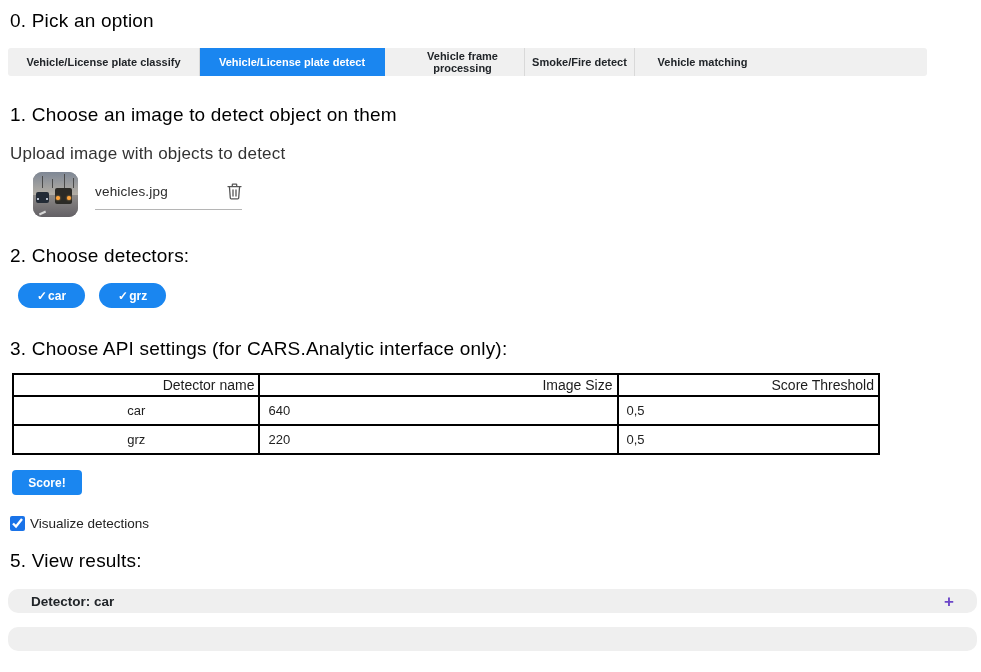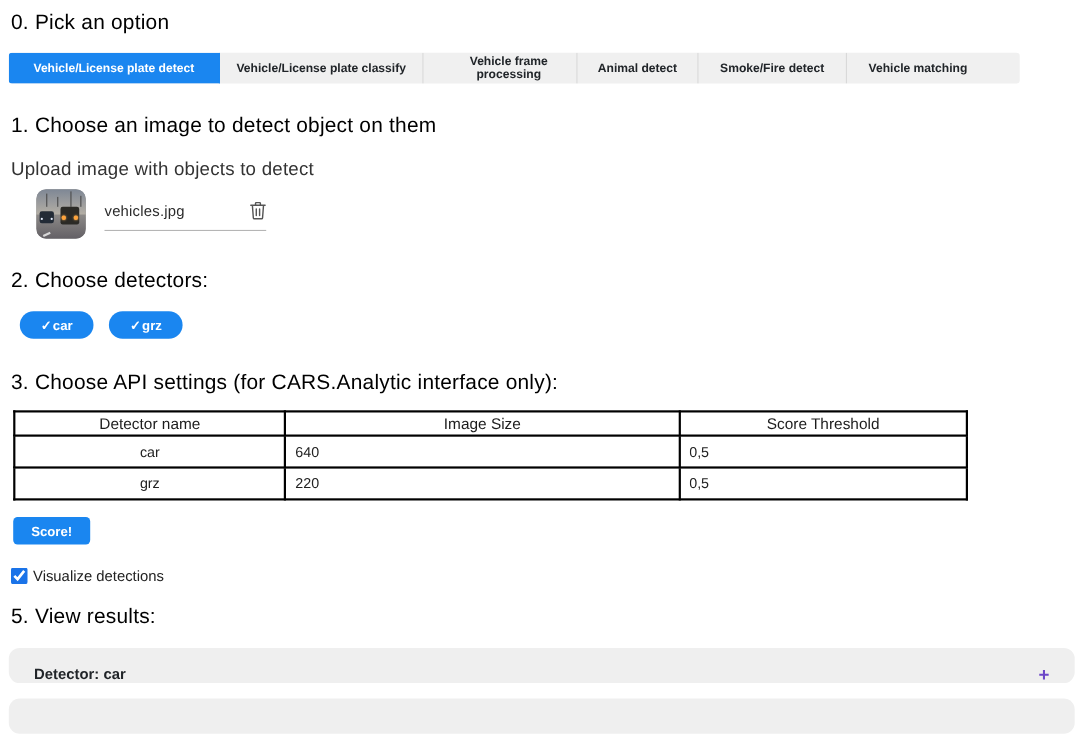--- a/index.html
+++ b/index.html
@@ -78,21 +78,21 @@
   }
 
   .h3-sec { margin-top: 30px; }
 
   table.api {
     margin-top: 13px; margin-left: 2px;
     border-collapse: collapse; width: 868px;
     font-size: 13.5px;
   }
   table.api th, table.api td { border: 2px solid #000; }
-  table.api th { font-weight: 500; text-align:center; padding: 2px 4px; font-size:14px; }
+  table.api th { font-weight: 500; text-align:right; padding: 2px 4px; font-size:14px; }
   table.api td.cname { text-align:center; font-size:13px; color:#222; }
   table.api td { height: 29px; }
   table.api col.c1 { width: 247px; } table.api col.c2 { width: 359px; } table.api col.c3 { width: 262px; }
   table.api input {
     width: 100%; border: none; outline: none; background: transparent;
     font-family:"Liberation Sans",sans-serif; font-size: 13px; color:#222;
     padding-left: 8px;
   }
 
   .h4-sec { margin-top: 20px; }
@@ -105,39 +105,38 @@
   }
 
   .viz { display:flex; align-items:center; gap:5px; margin-top: 21px; font-size:13.5px; color:#222; }
   .viz input { width:15px; height:15px; accent-color:#1a73e8; cursor:pointer; }
 
   .h5-sec { margin-top: 19px; }
 
   .accordion {
     width: 969px; margin-left: -2px; margin-top: 17px;
     height: 24px; background:#efefef; border-radius: 10px;
-    display:flex; justify-content:space-between;
-    padding: 16px 23px; cursor:pointer;
+    display:flex; align-items:center; justify-content:space-between;
+    padding: 4px 23px; cursor:pointer;
   }
   .accordion + .accordion { margin-top: 14px; }
   .acc-label { font-size: 13.5px; font-weight: bold; color:#212529; }
   .plus { color:#6c47c8; font-size:17px; font-weight:bold; line-height:1; }
 </style>
 </head>
 <body>
 
 <div class="page">
 
   <h2 class="sec">0. Pick an option</h2>
 
   <div class="tabbar">
+    <div class="tab">Vehicle/License plate classify</div>
     <div class="tab active">Vehicle/License plate detect</div>
-    <div class="tab">Vehicle/License plate classify</div>
     <div class="tab">Vehicle frame processing</div>
-    <div class="tab">Animal detect</div>
     <div class="tab">Smoke/Fire detect</div>
     <div class="tab">Vehicle matching</div>
   </div>
 
   <h2 class="sec h1-sec">1. Choose an image to detect object on them</h2>
 
   <div class="upload-label">Upload image with objects to detect</div>
 
   <div class="upload-row">
     <div class="thumb">

